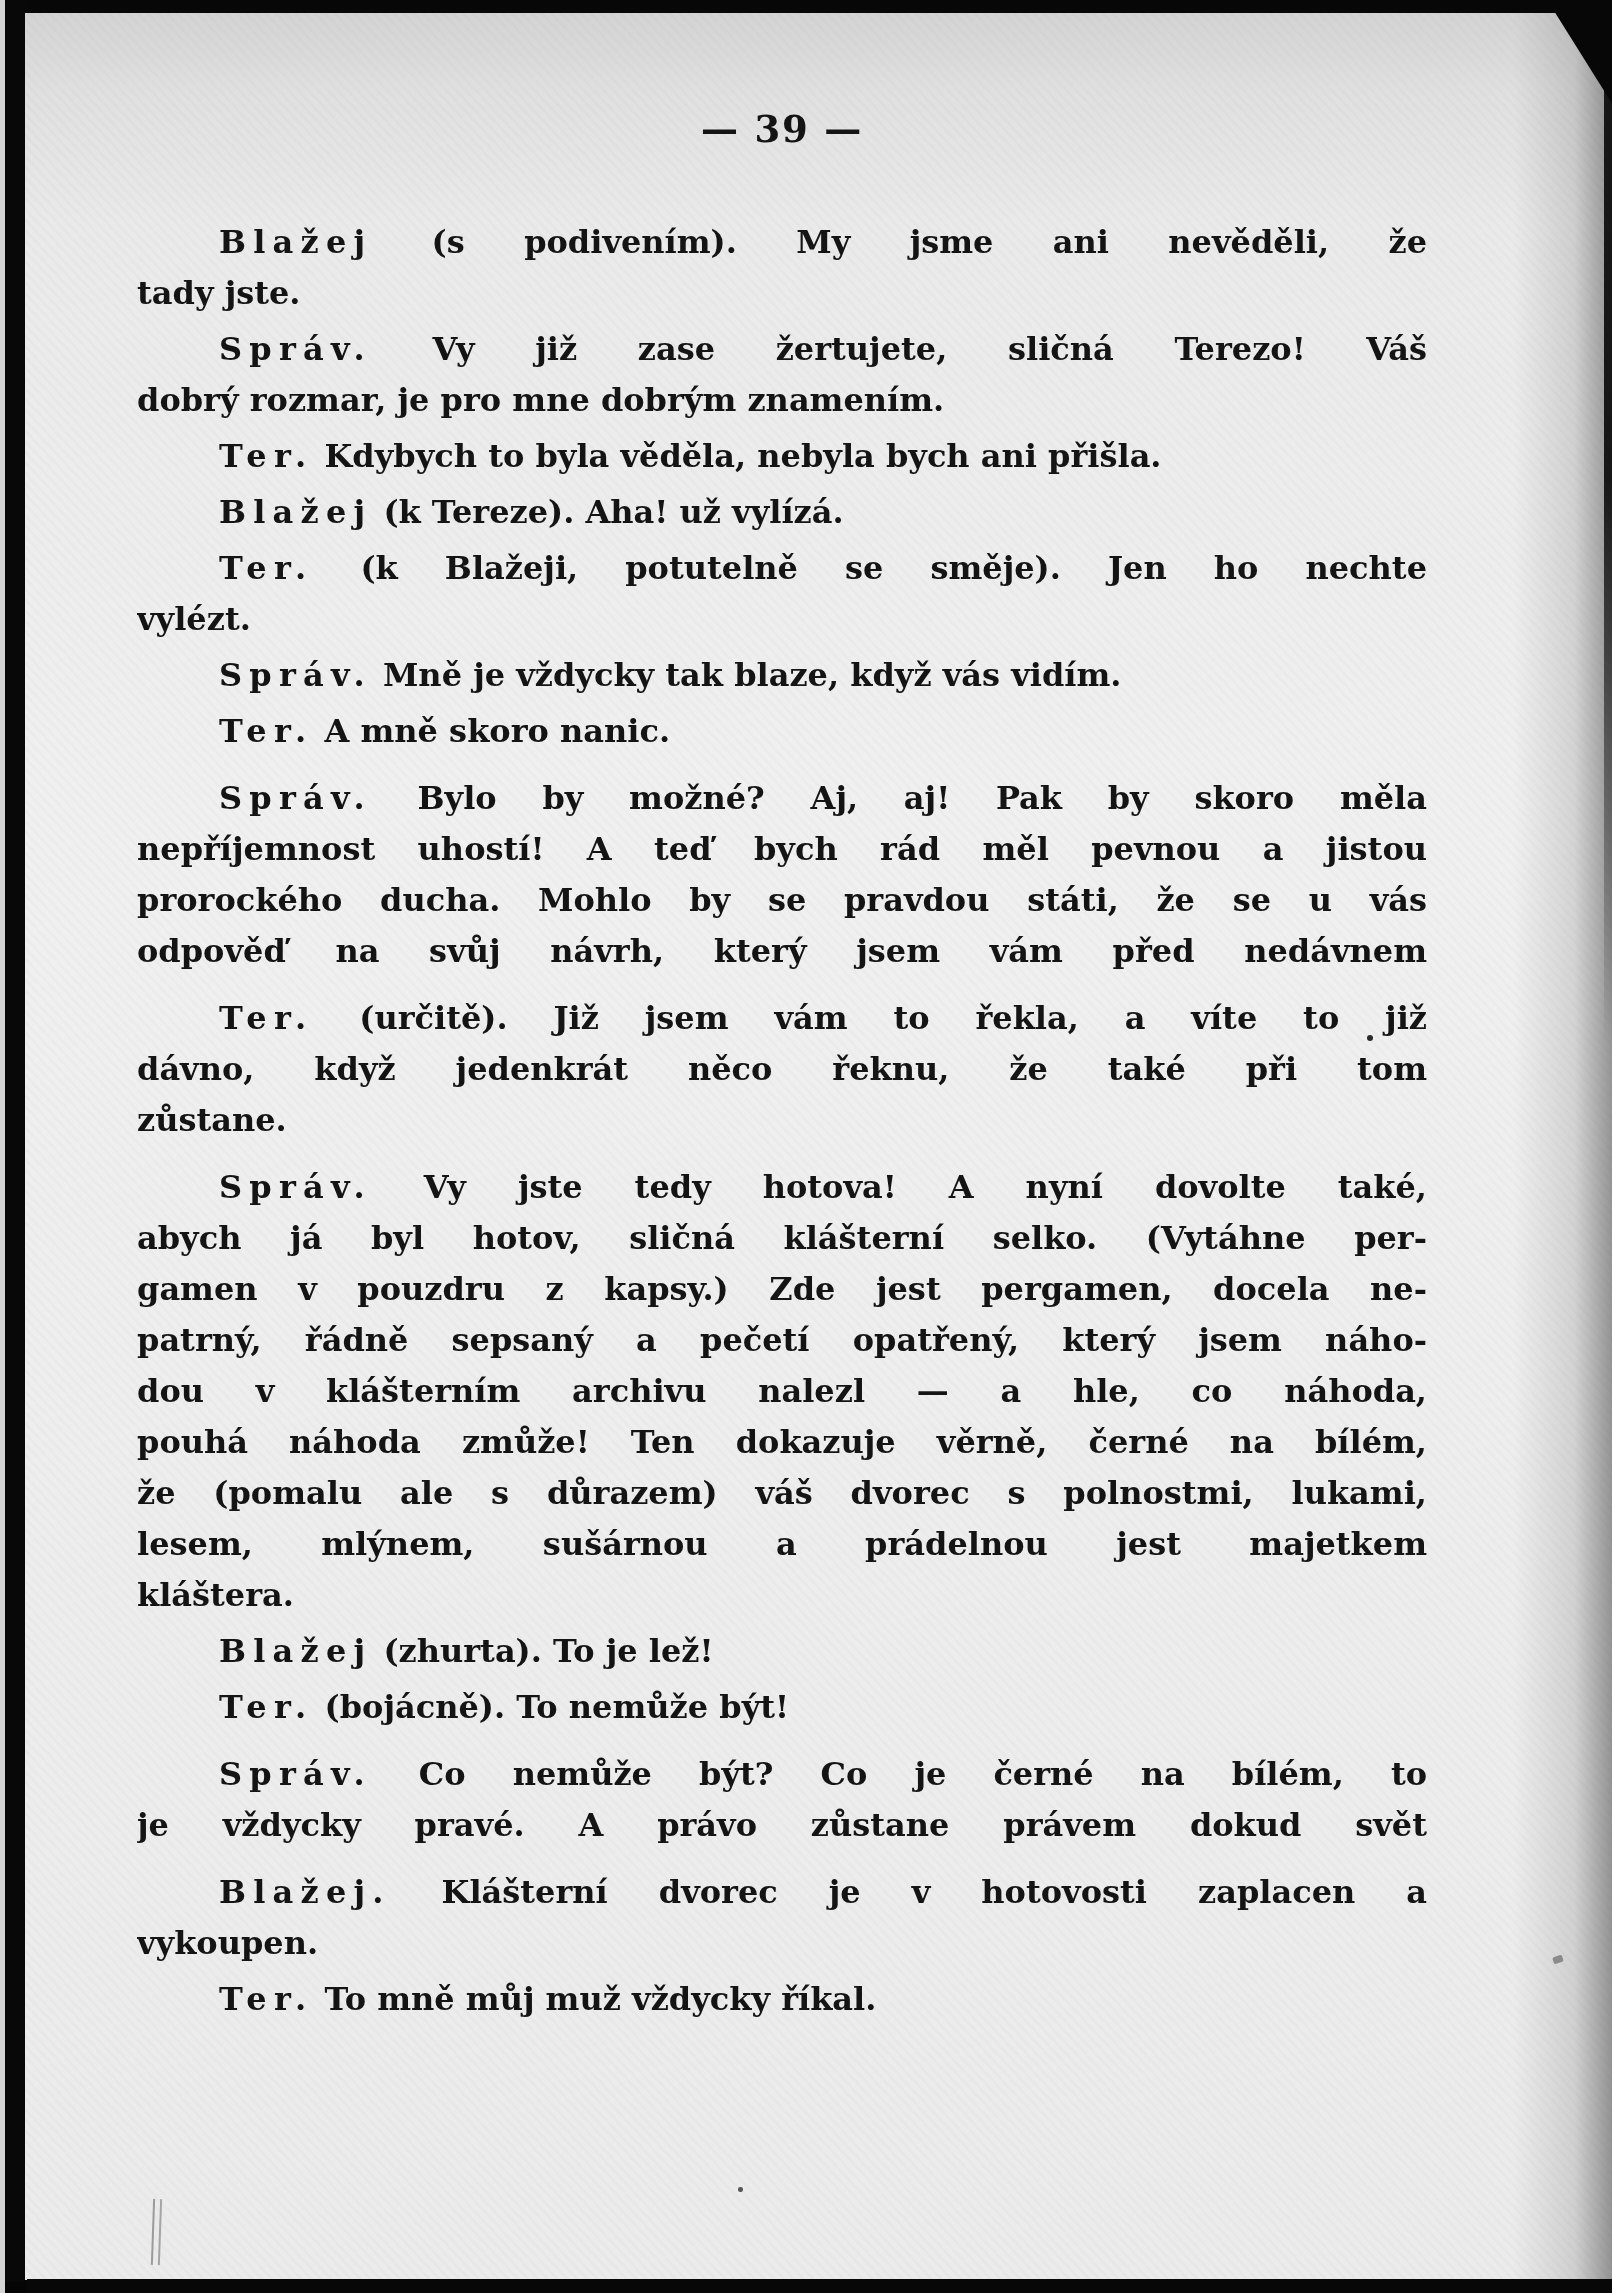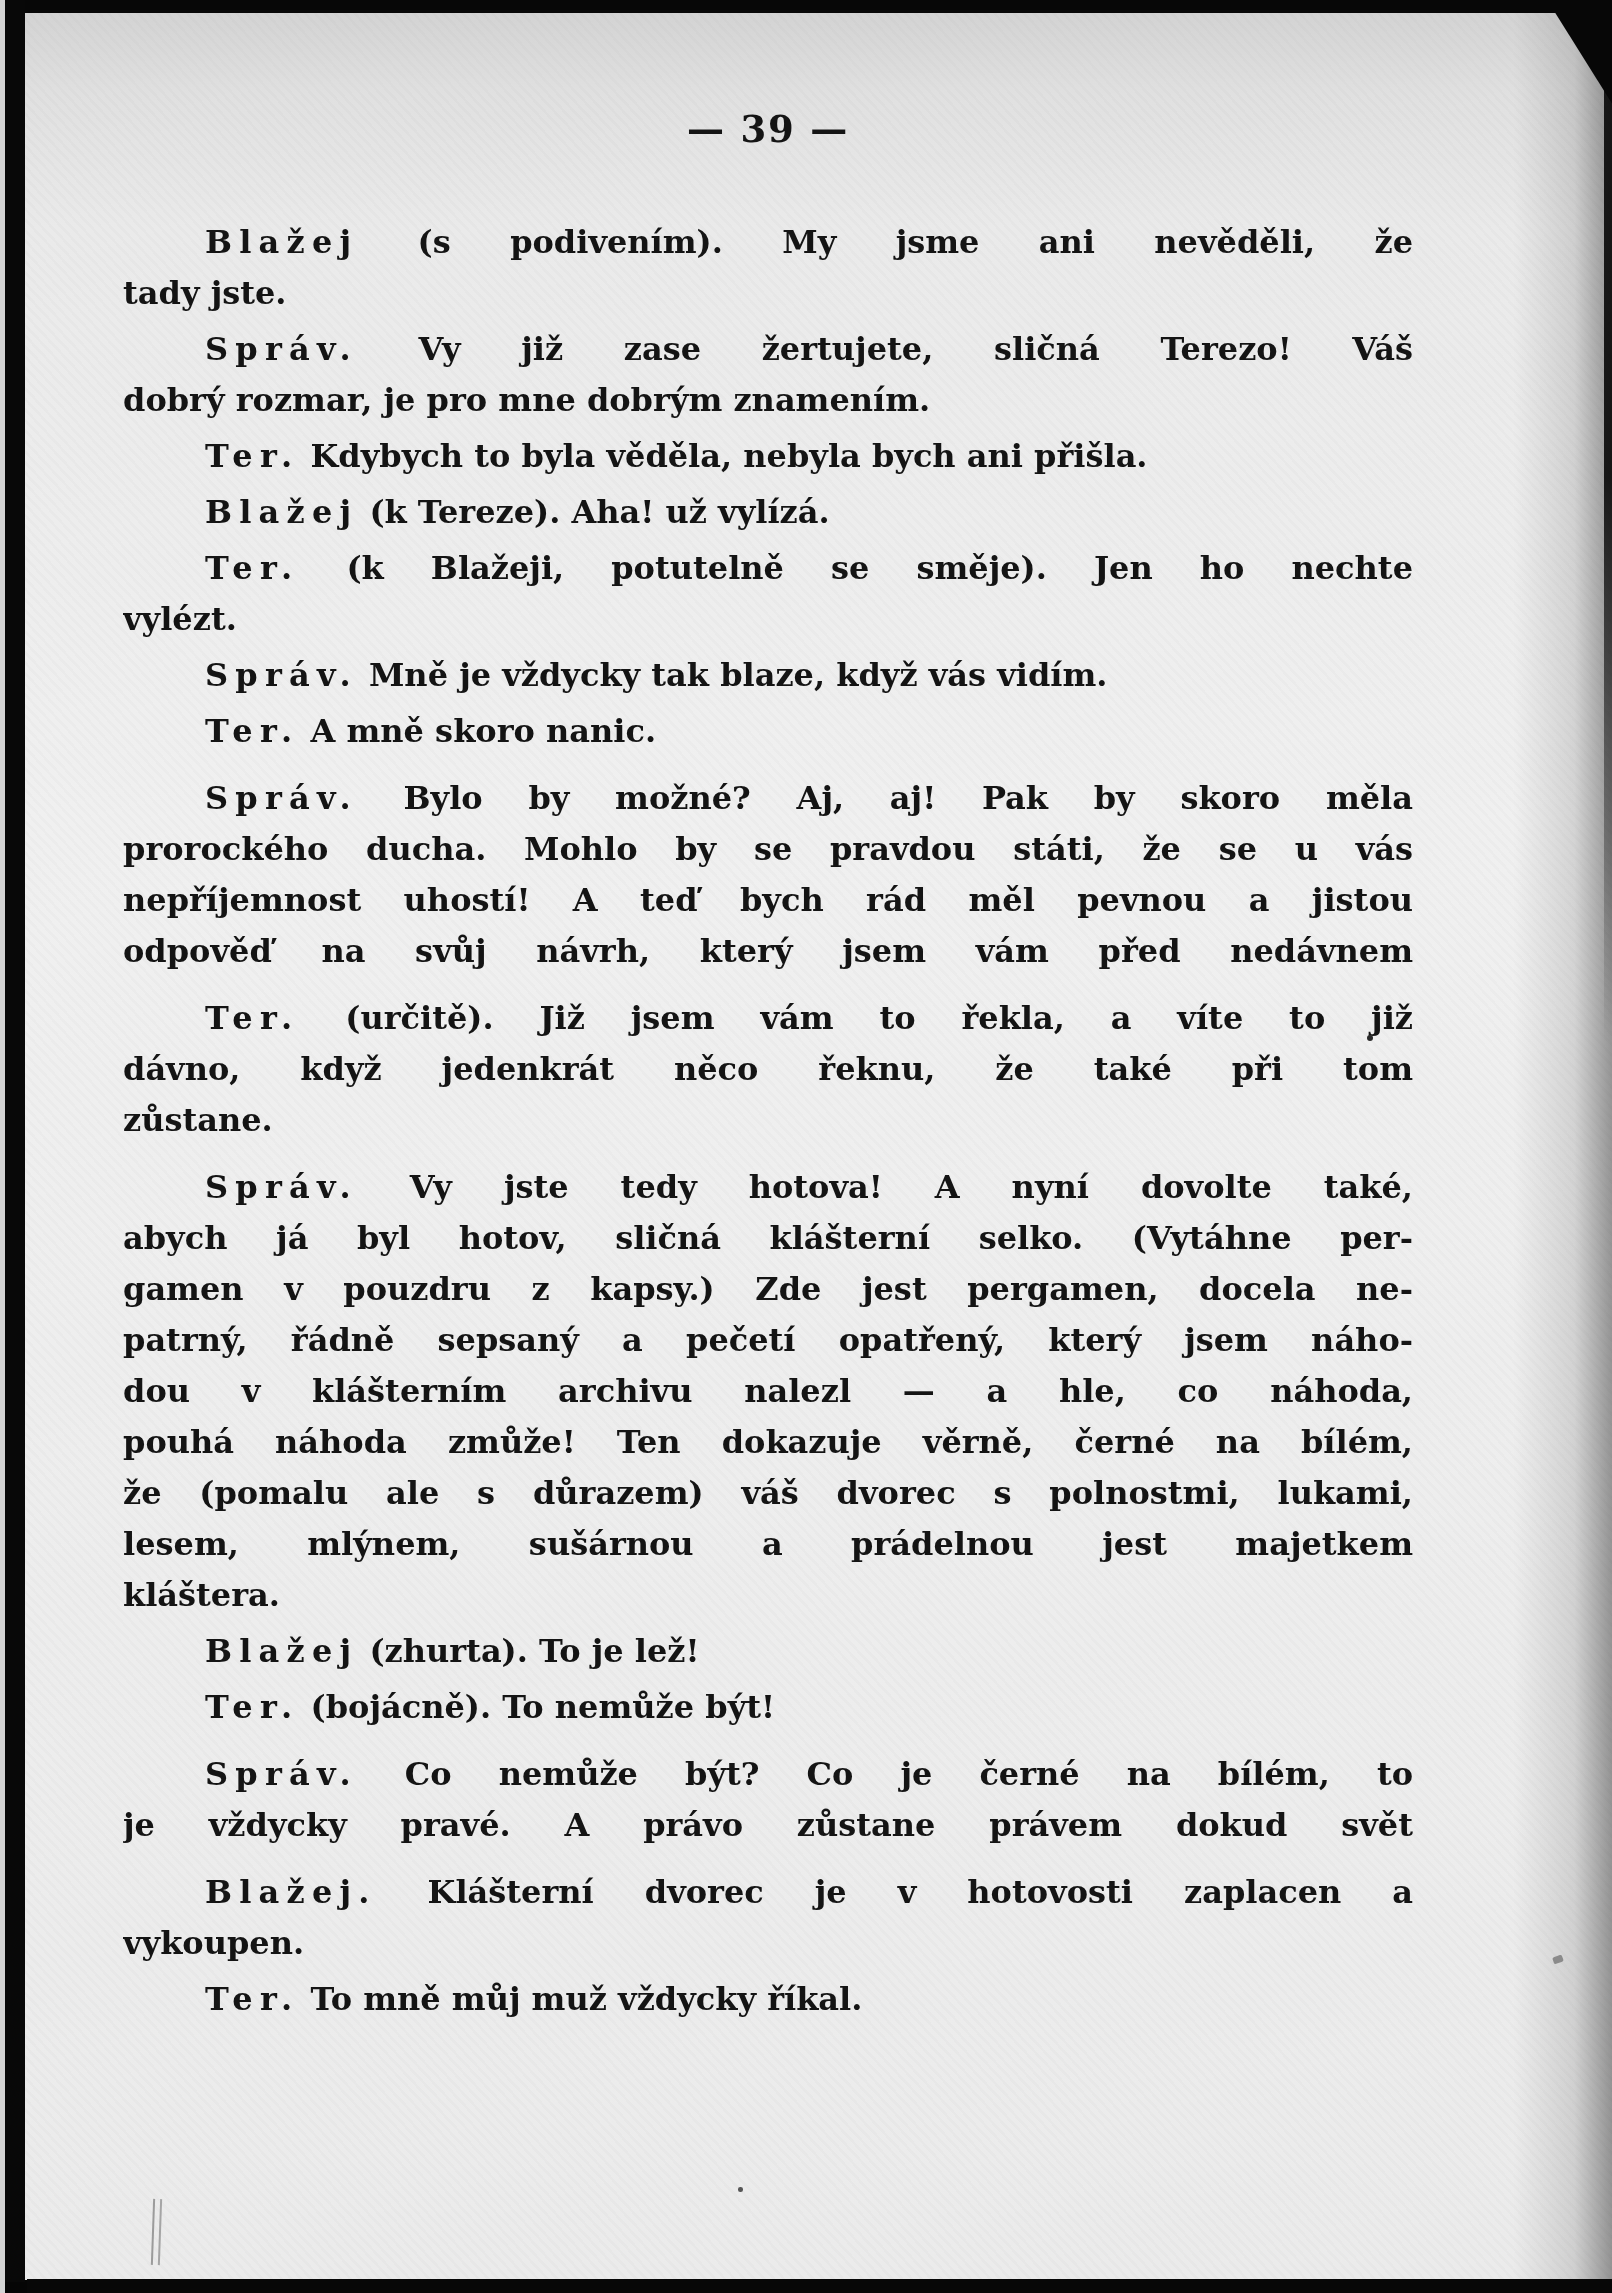--- a/index.html
+++ b/index.html
@@ -38,21 +38,21 @@
   }
   .corner-cut {
     position: absolute; top: 0; right: 0; width: 57px; height: 91px;
     background: #070707;
     clip-path: polygon(0 0, 100% 0, 100% 100%);
   }
 
   
   .text-block {
     position: absolute;
-    left: 93px; top: 93px;
+    left: 107px; top: 93px;
     width: 1300px;
     color: #141414;
     font-weight: bold;
     font-size: 32px;
     line-height: 51px;
   }
   .page-number {
     text-align: center;
     font-size: 37px;
     line-height: 47px;
@@ -110,22 +110,22 @@
           <div class="line"><span>vylézt.</span></div>
         </div>
         <div class="para">
           <div class="line indent"><span class="speaker">Správ.</span><span> Mně je vždycky tak blaze, když vás vidím.</span></div>
         </div>
         <div class="para">
           <div class="line indent"><span class="speaker">Ter.</span><span> A mně skoro nanic.</span></div>
         </div>
         <div class="para gap">
           <div class="line justify indent"><span class="speaker">Správ.</span><span> Bylo by možné?  Aj, aj!  Pak by skoro měla</span></div>
+          <div class="line justify"><span>nepříjemnost uhostí! A teď bych rád měl pevnou a jistou</span></div>
           <div class="line justify"><span>prorockého ducha. Mohlo by se pravdou státi, že se u vás</span></div>
-          <div class="line justify"><span>nepříjemnost uhostí! A teď bych rád měl pevnou a jistou</span></div>
           <div class="line justify"><span>odpověď na svůj návrh, který jsem vám před nedávnem</span></div>
         </div>
         <div class="para gap">
           <div class="line justify indent"><span class="speaker">Ter.</span><span> (určitě).  Již jsem  vám to řekla,  a víte  to již</span></div>
           <div class="line justify"><span>dávno,  když  jedenkrát  něco  řeknu,  že  také  při  tom</span></div>
           <div class="line"><span>zůstane.</span></div>
         </div>
         <div class="para gap">
           <div class="line justify indent"><span class="speaker">Správ.</span><span> Vy jste tedy  hotova!  A nyní dovolte také,</span></div>
           <div class="line justify"><span>abych já byl hotov, sličná klášterní selko. (Vytáhne per-</span></div>

